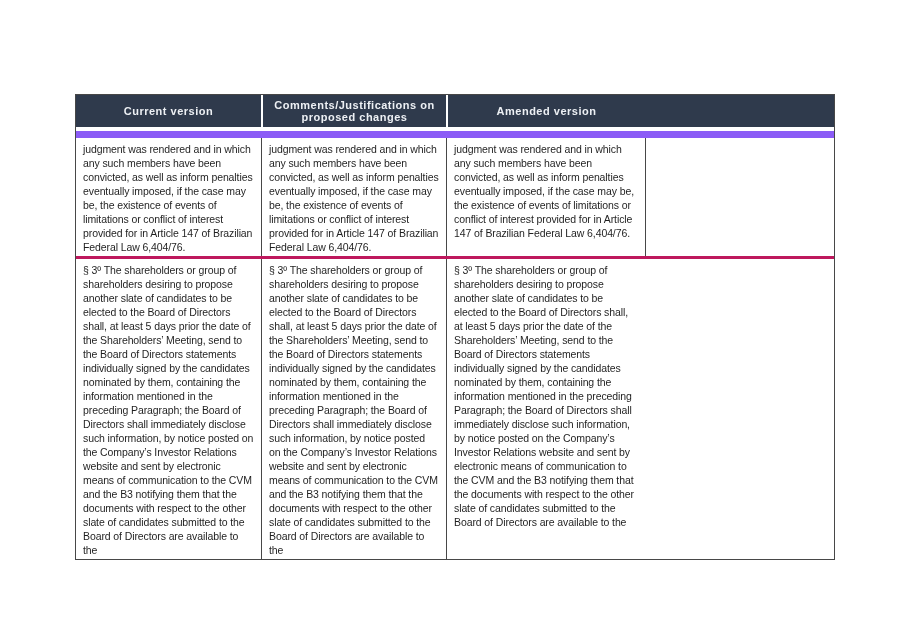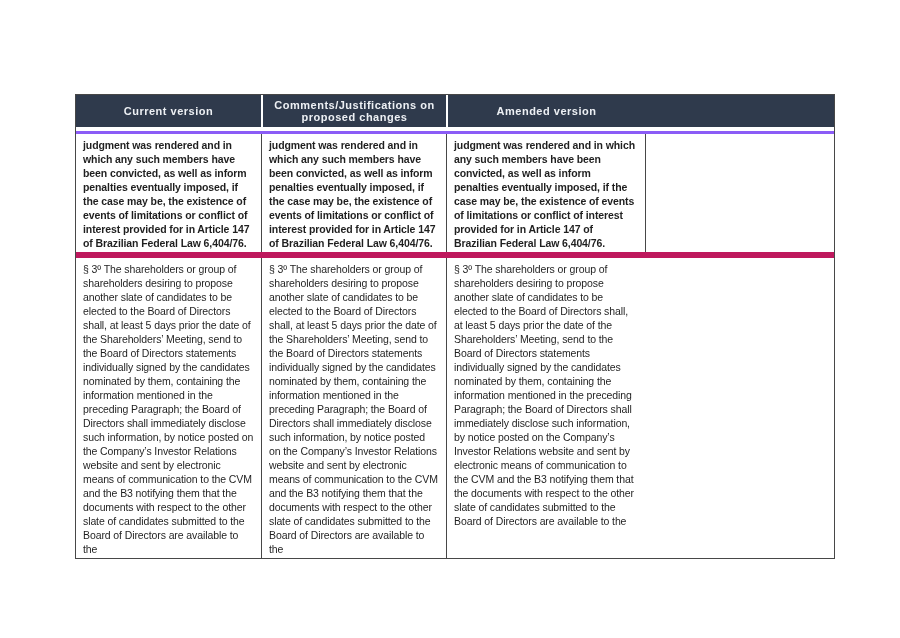--- a/index.html
+++ b/index.html
@@ -43,26 +43,25 @@
     text-align: center;
     padding: 2px 6px;
   }
   .hcell + .hcell { border-left: 2px solid #ffffff; }
   .header-gap { height: 4px; background: #ffffff; }
   .body-row {
     display: grid;
     grid-template-columns: 185px 185px 199px 1fr;
   }
   .body-row.row1 {
-    border-top: 3px solid #8b5cf6;
+    border-top: 7px solid #8b5cf6;
     min-height: 118px;
-    font-weight: bold;
   }
   .body-row.row2 {
-    border-top: 6px solid #be185d;
+    border-top: 3px solid #be185d;
     min-height: 286px;
     flex: 1;
   }
   .cell {
     padding: 4px 7px 2px 7px;
     font-size: 10.5px;
     line-height: 14px;
     letter-spacing: -0.1px;
     color: #1f1f1f;
     overflow: hidden;

